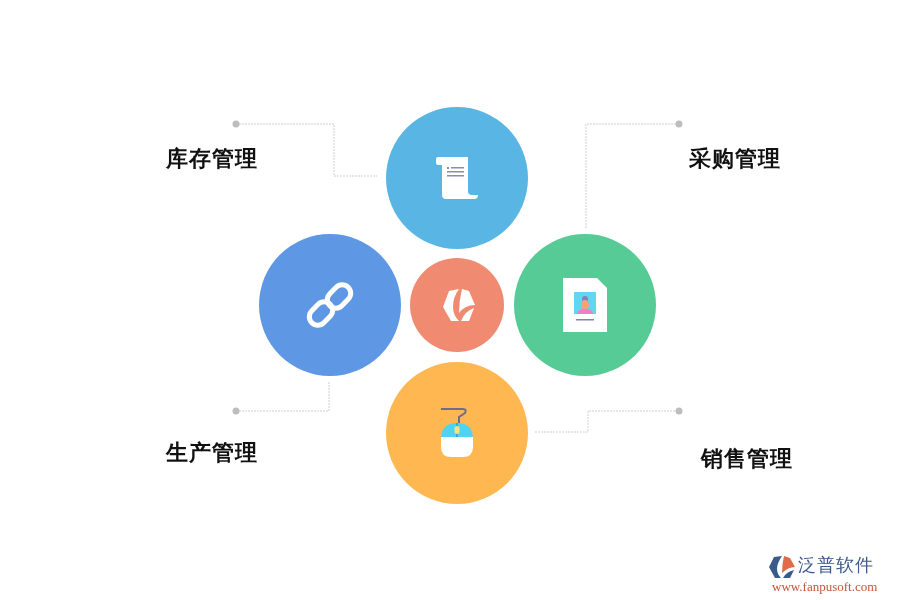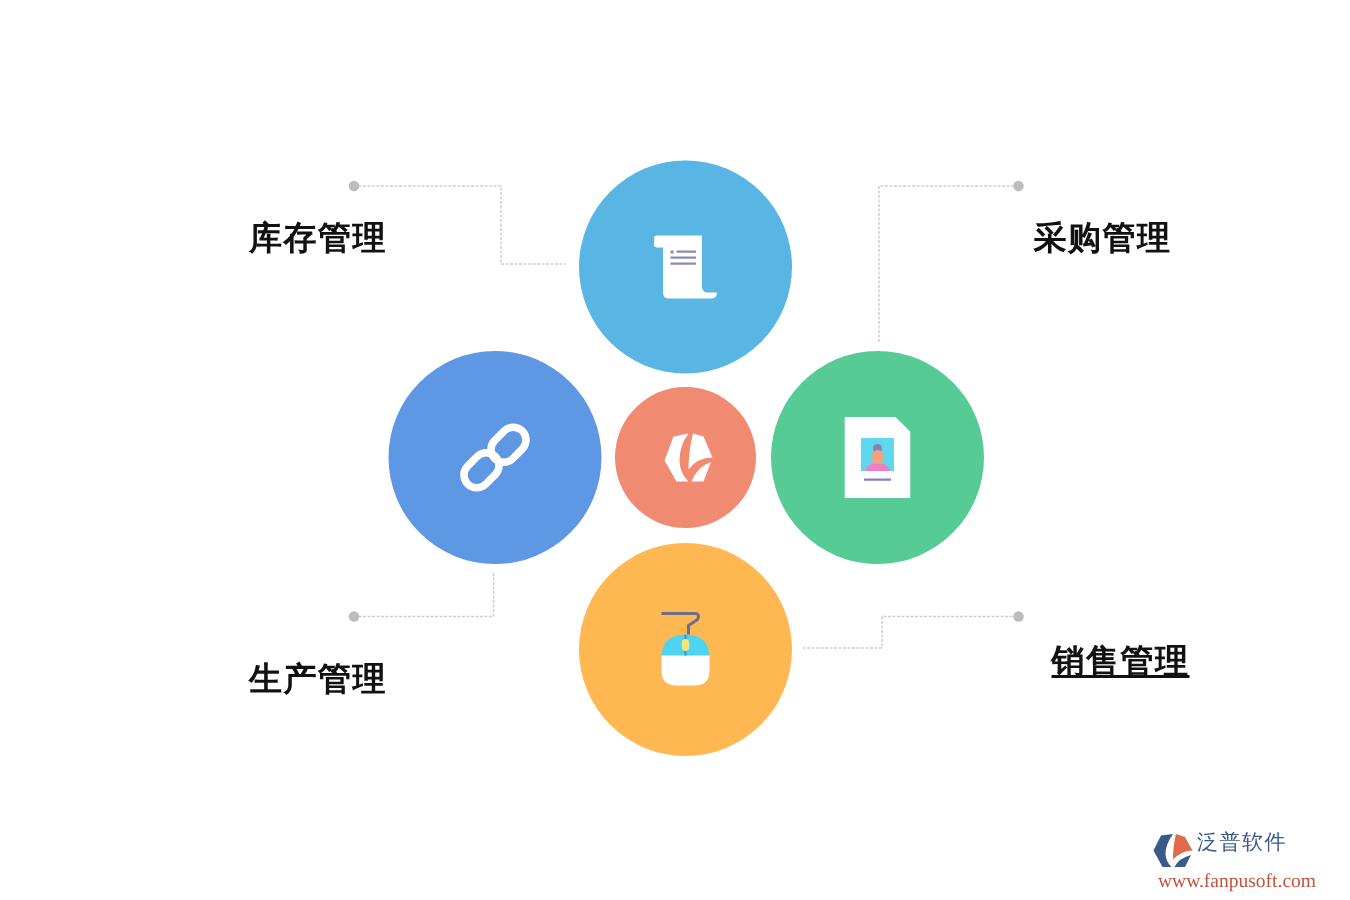--- a/index.html
+++ b/index.html
@@ -14,21 +14,21 @@
     .circle.big { width: 142px; height: 142px; }
     .circle.hub { width: 94px; height: 94px; }
     .label {
       position: absolute; font-size: 22px; font-weight: bold; color: #111111;
       letter-spacing: 1px; white-space: nowrap;
     }
     .logo {
       position: absolute; left: 768px; top: 553px; width: 130px; height: 40px;
     }
     .logo-text {
-      position: absolute; left: 30px; top: 0px; font-size: 14px; color: #3b5a8c;
+      position: absolute; left: 30px; top: 0px; font-size: 18px; color: #3b5a8c;
       font-family: Liberation Serif, serif; letter-spacing: 1px; white-space: nowrap;
     }
     .logo-url {
       position: absolute; left: 4px; top: 26px; font-size: 13px; color: #c0563c;
       font-family: Liberation Serif, serif; white-space: nowrap;
     }
     .logo-mark { position: absolute; left: 0; top: 2px; width: 28px; height: 24px; }
   </style>
 </head>
 <body>
@@ -94,21 +94,21 @@
       <path d="M2 32 Q2 16 18 16 Q34 16 34 32 Z" fill="#4fd3f2"></path>
       <path d="M2 30 L34 30 L34 40 Q34 50 24 50 L12 50 Q2 50 2 40 Z" fill="#ffffff"></path>
       <line x1="18" y1="16" x2="18" y2="30" stroke="#3a9ec2" stroke-width="1.5"></line>
       <rect x="15.5" y="19" width="5" height="8" rx="2.5" fill="#f4e57a"></rect>
     </svg>
   </div>
 
   <div class="label" style="left:166px; top:144px;">库存管理</div>
   <div class="label" style="left:166px; top:438px;">生产管理</div>
   <div class="label" style="left:689px; top:144px;">采购管理</div>
-  <div class="label" style="left:701px; top:426px;text-decoration:underline;">销售管理</div>
+  <div class="label" style="left:701px; top:444px;">销售管理</div>
 
   <div class="logo">
     <svg class="logo-mark" viewBox="0 0 28 24">
       <path d="M6 2 L14 1 Q9 8 9 14 Q9 19 13 23 L7 23 L1 12 Z" fill="#3b5a8c"></path>
       <path d="M16 1 L22 3 L27 12 Q20 12 14 18 Q14 9 16 1 Z" fill="#e06b4a"></path>
       <path d="M15 23 Q18 17 26 15 L22 23 Z" fill="#3b5a8c"></path>
     </svg>
     <div class="logo-text">泛普软件</div>
     <div class="logo-url">www.fanpusoft.com</div>
   </div>

